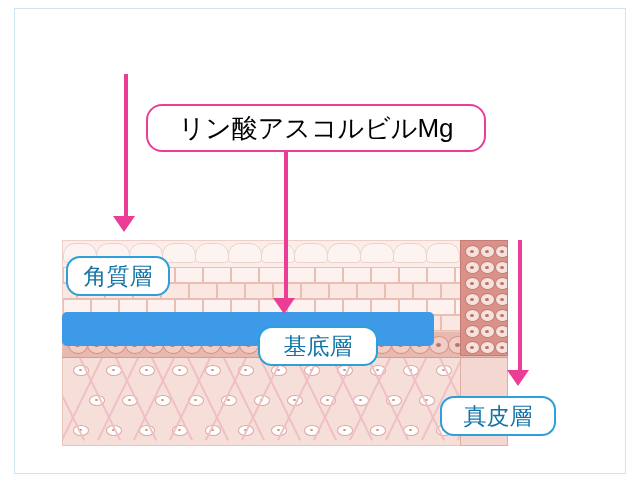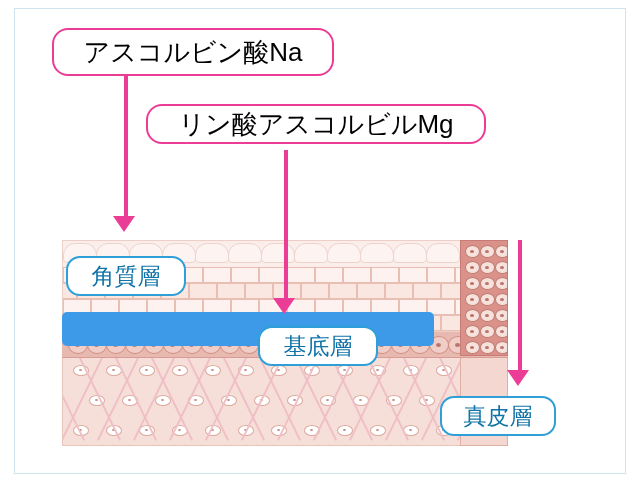--- a/index.html
+++ b/index.html
@@ -44,21 +44,21 @@
     line-height: 1.18;
     padding: 4px 10px;
     white-space: pre-line;
   }
   #bubble-ascorbic-na {
     left: 52px;  top: 28px;  width: 282px; height: 48px;
     font-size: 26px;
     display: flex; align-items: center; justify-content: center;
   }
   #bubble-ascorbyl-phosphate-mg {
-    left: 146px; top: 104px; width: 340px; height: 40px;
+    left: 146px; top: 104px; width: 340px; height: 48px;
     font-size: 26px;
     display: flex; align-items: center; justify-content: center;
   }
   #bubble-thdc-ascorbyl {
     left: 308px; top: 170px; width: 288px; height: 72px;
     font-size: 22px;
     display: flex; align-items: center; justify-content: center;
   }
 
   
@@ -226,21 +226,21 @@
     display: flex;
     align-items: center;
     justify-content: center;
     white-space: nowrap;
   }
   .layer-label.filled {
     background: #3d9ae8;
     border-color: #3d9ae8;
     color: #ffffff;
   }
-  #label-horny   { left: 66px;  top: 256px; width: 120px; height: 40px; }
+  #label-horny   { left: 66px;  top: 256px; width: 104px; height: 40px; }
   #label-melano  { left: 62px;  top: 310px; width: 200px; height: 38px;
                    border-radius: 6px; justify-content: flex-start; padding-left: 12px; }
   #label-basal   { left: 258px; top: 326px; width: 120px; height: 40px; }
   #label-dermis  { left: 440px; top: 396px; width: 116px; height: 40px; }
 
   
   #melano-strip {
     position: absolute;
     left: 62px; top: 312px;
     width: 372px; height: 34px;
@@ -465,21 +465,20 @@
 
   <div class="arrow-line" id="arrow1-line"></div>
   <div class="arrow-head" id="arrow1-head"></div>
 
   <div class="arrow-line" id="arrow2-line"></div>
   <div class="arrow-head" id="arrow2-head"></div>
 
   <div class="arrow-line" id="arrow3-line"></div>
   <div class="arrow-head" id="arrow3-head"></div>
 
-  <div class="bubble" id="bubble-ascorbic-na">アスコルビン酸Na</div>
 
   <div class="bubble" id="bubble-ascorbyl-phosphate-mg">リン酸アスコルビルMg</div>
 
 
   <div class="layer-label" id="label-horny">角質層</div>
 
 
   <div class="layer-label" id="label-basal">基底層</div>
 
   <div class="layer-label" id="label-dermis">真皮層</div>

